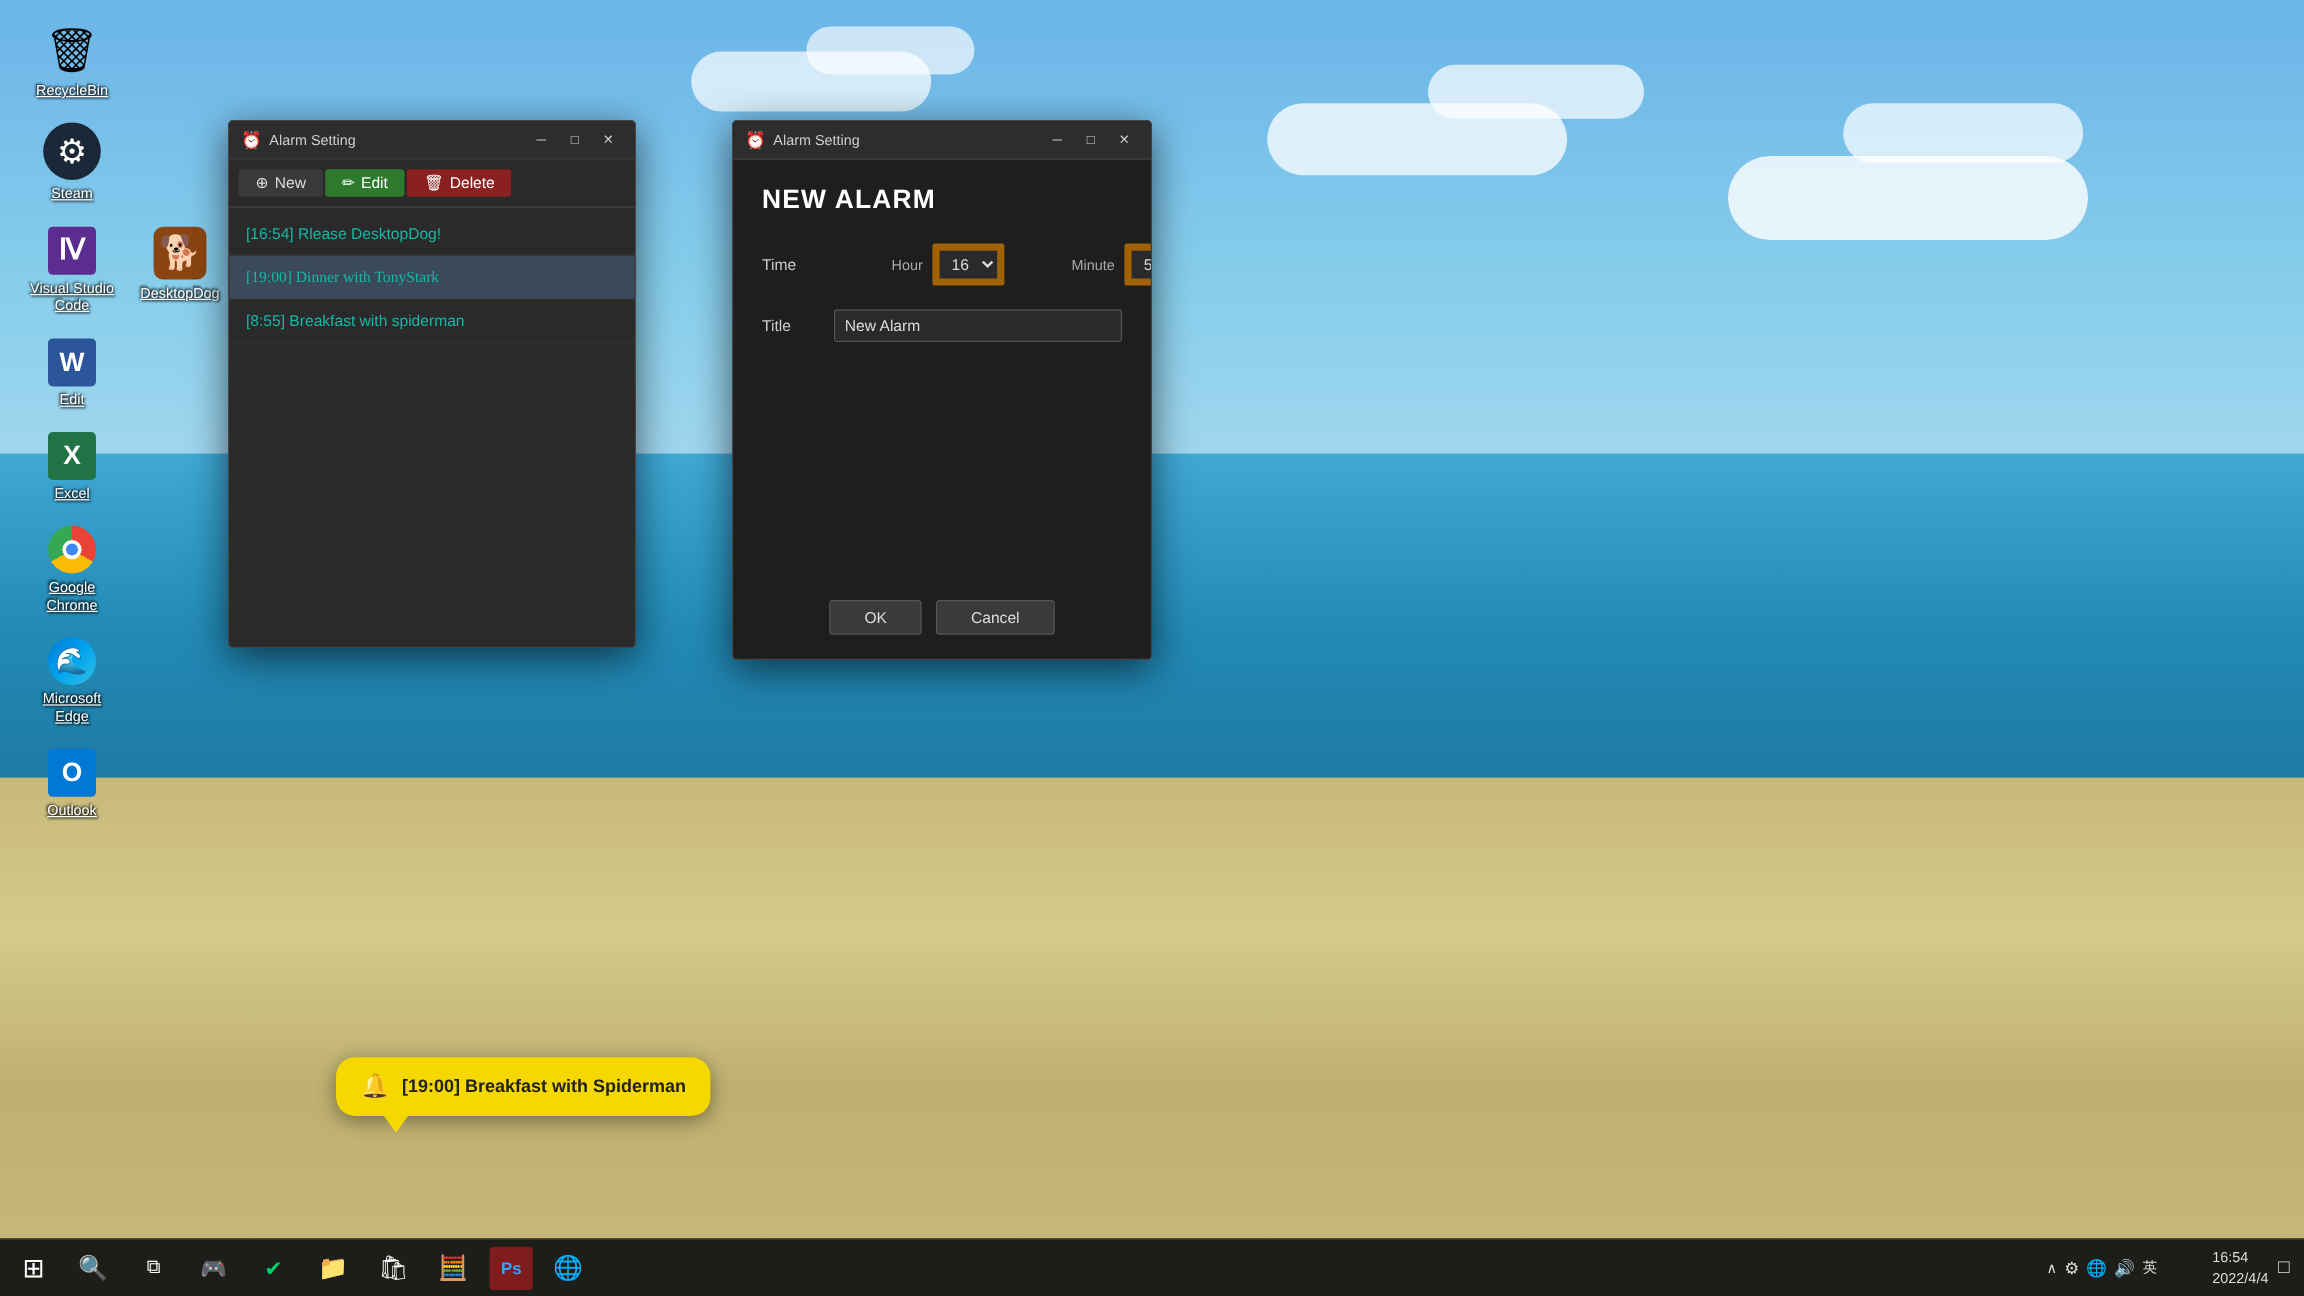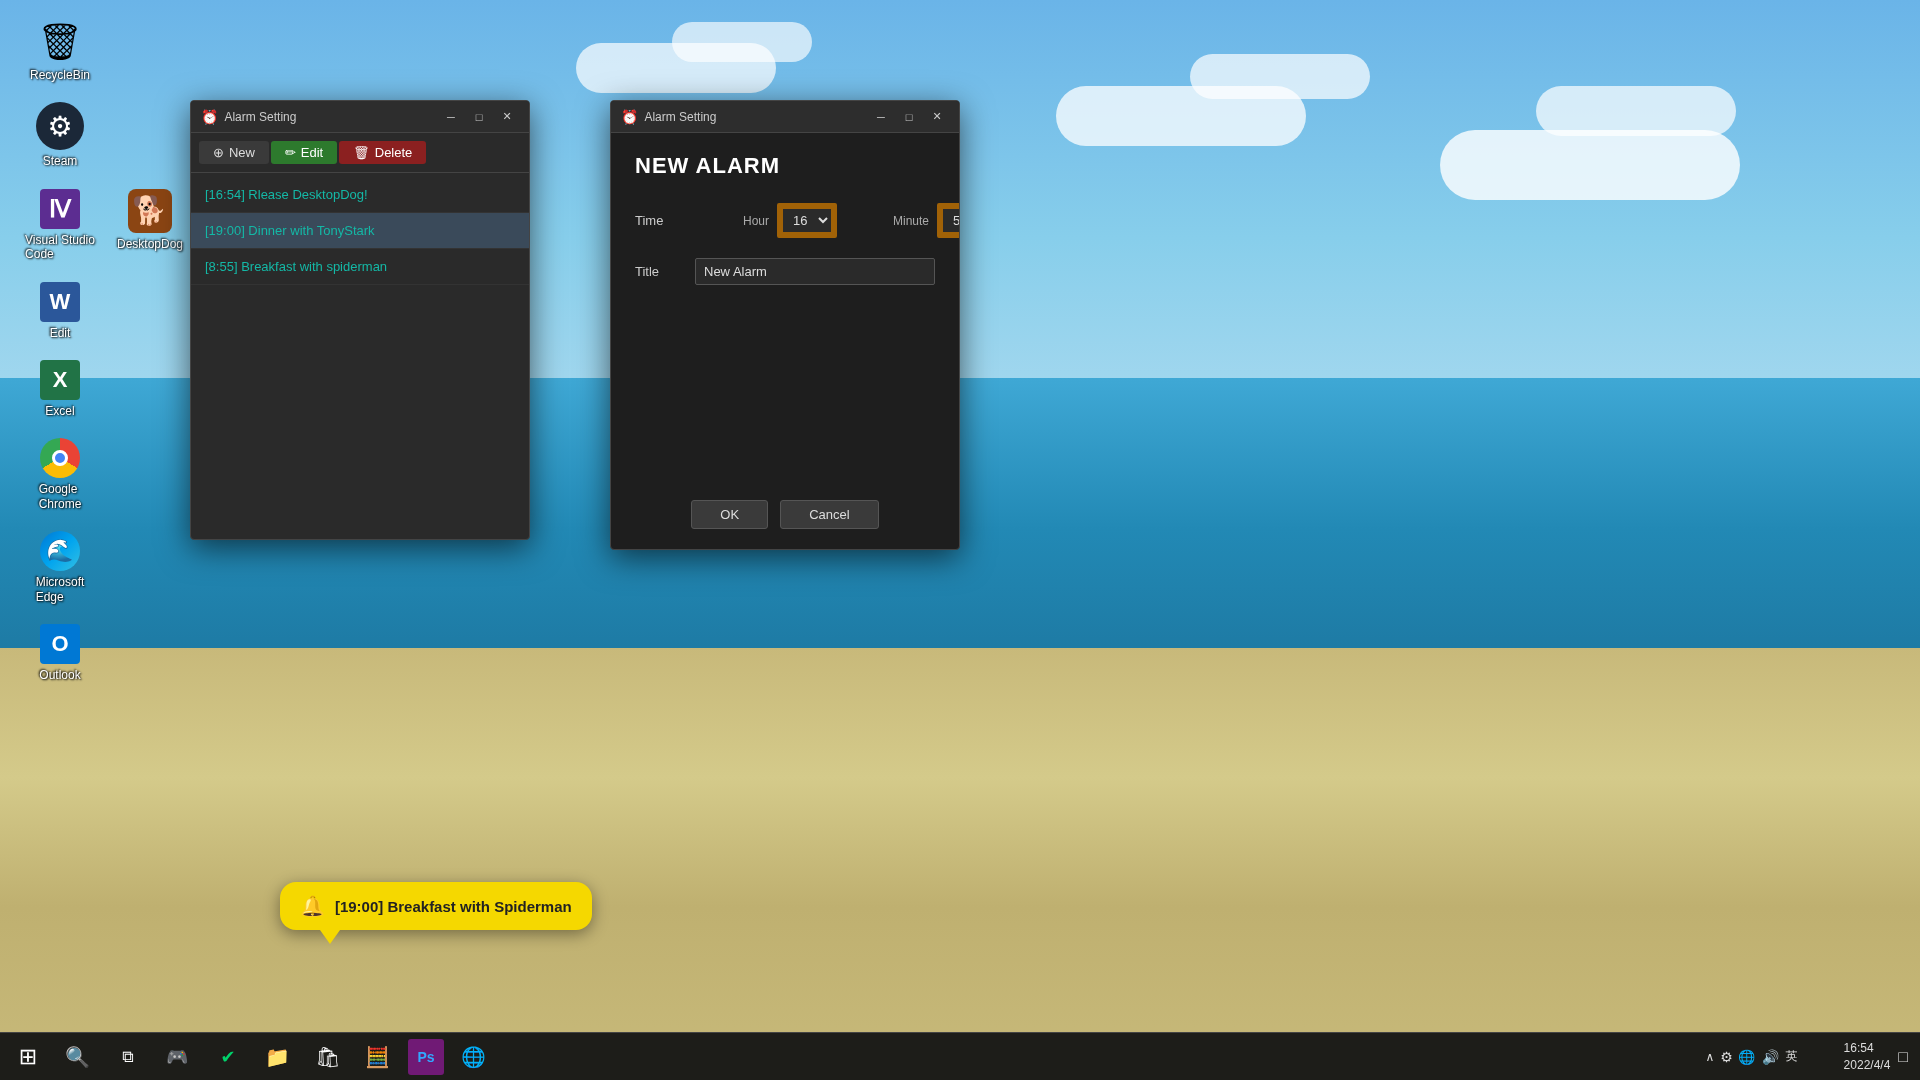--- a/index.html
+++ b/index.html
@@ -37,23 +37,24 @@
       flex-direction: column;
       align-items: center;
       width: 80px;
       cursor: pointer;
       gap: 4px;
     }
 
     .desktop-icon .icon-label {
       color: white;
       font-size: 12px;
-      text-align: left;
+      text-align: center;
       text-shadow: 1px 1px 2px #000, -1px -1px 2px #000;
       line-height: 1.2;
+      text-decoration: underline;
     }
 
     
     .steam-icon-bg {
       width: 48px;
       height: 48px;
       border-radius: 50%;
       background: #1b2838;
       display: flex;
       align-items: center;
@@ -153,21 +154,21 @@
       padding: 4px 0;
     }
 
     .alarm-item {
       padding: 10px 14px;
       color: #14b8a6;
       font-size: 13px;
       cursor: pointer;
       border-bottom: 1px solid #333;
     }
-    .alarm-item.selected { background: #3a4a5a; }
+    .alarm-item.selected { background: #3a4a5a; font-family: Liberation Serif, serif; }
 
     
     #alarm-window-2 {
       top: 100px;
       left: 610px;
       width: 350px;
       height: 450px;
       background: #1e1e1e;
     }
 
@@ -618,21 +619,21 @@
     <div class="taskbar-btn" style="font-size:18px;">🎮</div>
 
     <div class="taskbar-btn" style="font-size:18px;color:#00d26a;">✔</div>
 
     <div class="taskbar-btn">📁</div>
 
     <div class="taskbar-btn">🛍</div>
 
     <div class="taskbar-btn">🧮</div>
 
-    <div class="taskbar-btn" style="font-size:14px;font-weight:bold;color:#31a8ff;background:#701a75;width:36px;height:36px;border-radius:3px;margin:0 4px;">Ps</div>
+    <div class="taskbar-btn" style="font-size:14px;font-weight:bold;color:#31a8ff;background:#7f1d1d;width:36px;height:36px;border-radius:3px;margin:0 4px;">Ps</div>
 
     <div class="taskbar-btn" style="font-size:20px;">🌐</div>
   </div>
 
   <div class="taskbar-right">
     <div class="taskbar-tray">
       <span style="font-size:12px;">∧</span>
       <span style="font-size:14px;">⚙</span>
       <span style="font-size:14px;">🌐</span>
       <span style="font-size:14px;">🔊</span>

